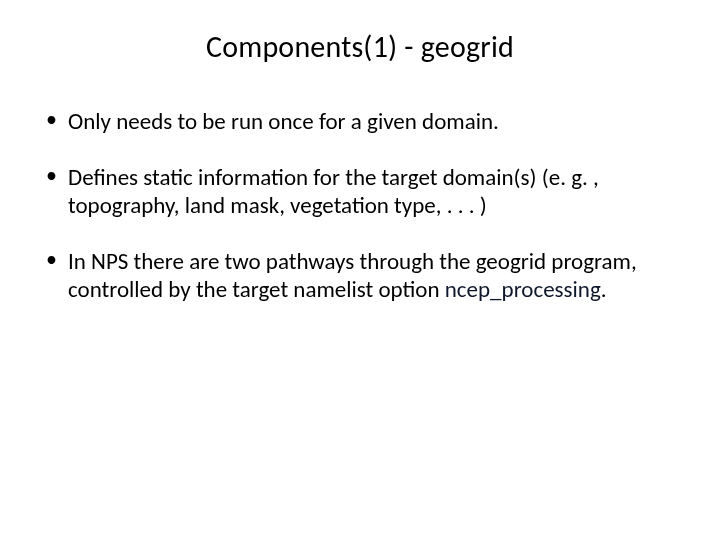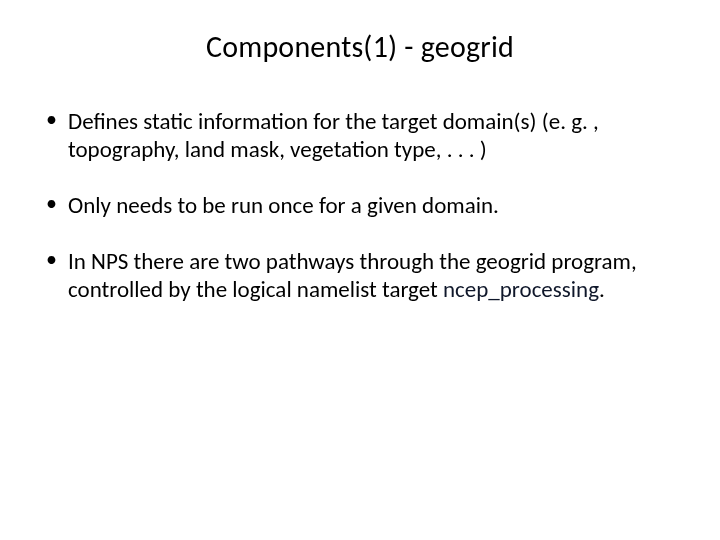--- a/index.html
+++ b/index.html
@@ -11,22 +11,22 @@
   .bullets li::before { content: "•"; position: absolute; left: 6px; top: 0; font-size: 22px; }
   .keyword { color: #0f172a; }
 </style>
 </head>
 <body>
 
 <div class="slide">
   <h1 class="title">Components(1) - geogrid</h1>
   <ul class="bullets">
     <li>
+      <span>Only needs to be run once for a given domain.</span>
+    </li>
+    <li>
       <span>Defines static information for the target domain(s) (e. g. , topography, land mask, vegetation type, . . . )</span>
     </li>
     <li>
-      <span>Only needs to be run once for a given domain.</span>
-    </li>
-    <li>
-      <span>In NPS there are two pathways through the geogrid program, controlled by the logical namelist target </span><span class="keyword">ncep_processing</span><span>.</span>
+      <span>In NPS there are two pathways through the geogrid program, controlled by the target namelist option </span><span class="keyword">ncep_processing</span><span>.</span>
     </li>
   </ul>
 </div>
 
 </body></html>

